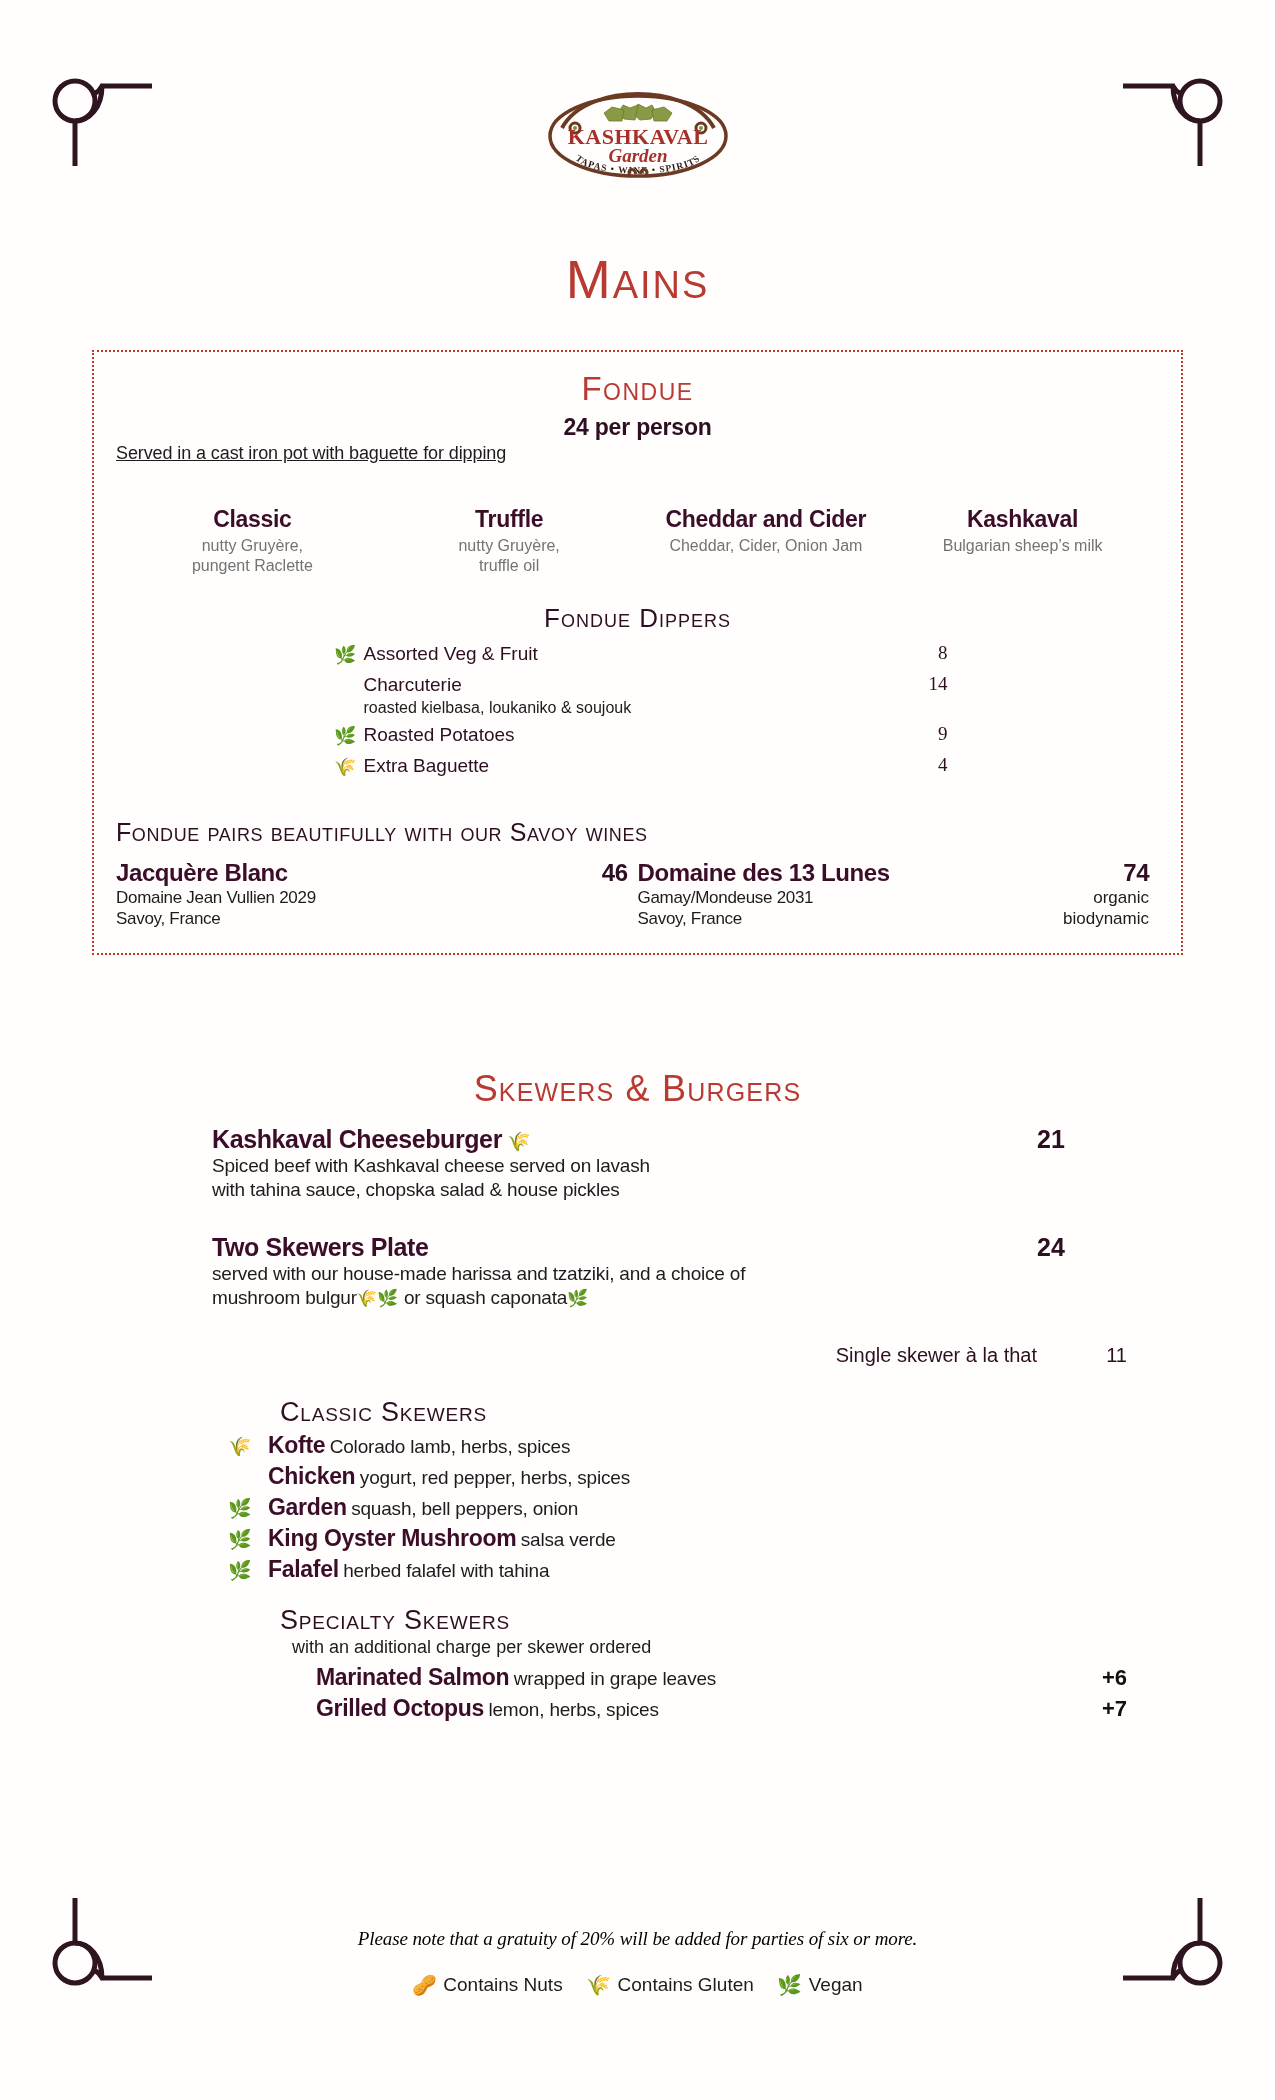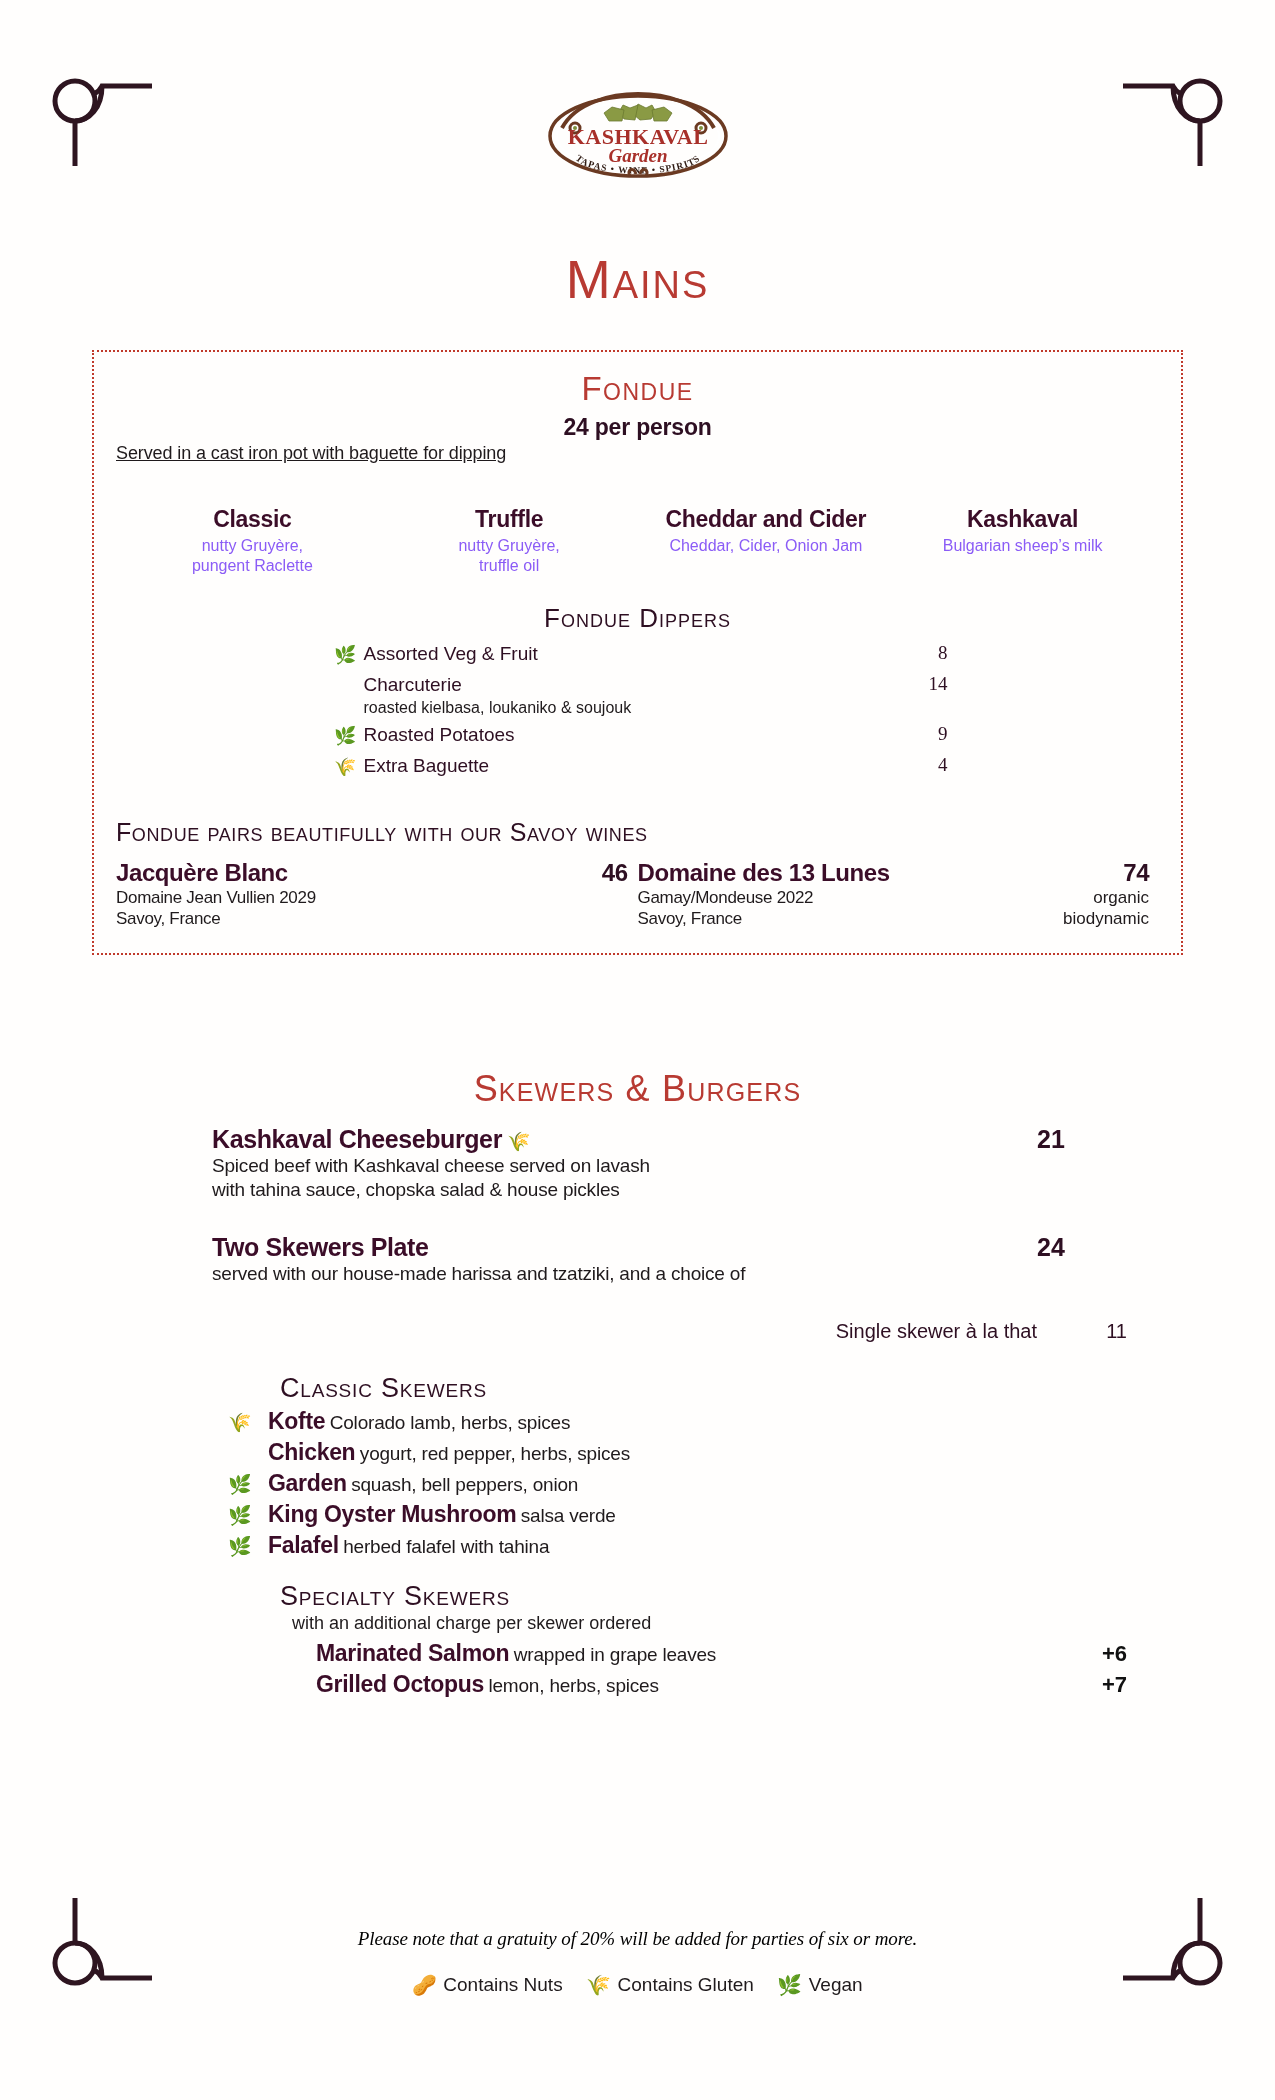--- a/index.html
+++ b/index.html
@@ -63,21 +63,21 @@
   }
 
   .flavors {
     display: flex; margin-top: 42px; padding: 0 8px;
   }
   .flavor { flex: 1; text-align: center; }
   .flavor-name {
     font-size: 23px; font-weight: bold; color: #3b0d28; letter-spacing: -0.3px;
   }
   .flavor-desc {
-    font-size: 16px; color: #8b5cf6; line-height: 1.28; margin-top: 3px;
+    font-size: 16px; color: #737373; line-height: 1.28; margin-top: 3px;
   }
 
   .dippers-title {
     text-align: center; margin-top: 26px;
     font-size: 26px; font-variant: small-caps; color: #2e0f22;
     font-weight: 300; letter-spacing: 1px;
   }
   .dippers {
     margin: 8px auto 0 auto; width: 620px;
   }
@@ -343,21 +343,21 @@
       </div>
       <div class="wine-right">
         <div class="wine-price">46</div>
         <div class="wine-tag"></div>
         <div class="wine-tag"></div>
       </div>
     </div>
     <div class="wine">
       <div class="wine-main">
         <div class="wine-name">Domaine des 13 Lunes</div>
-        <div class="wine-l1">Gamay/Mondeuse 2022</div>
+        <div class="wine-l1">Gamay/Mondeuse 2031</div>
         <div class="wine-l2">Savoy, France</div>
       </div>
       <div class="wine-right">
         <div class="wine-price">74</div>
         <div class="wine-tag">organic</div>
         <div class="wine-tag">biodynamic</div>
       </div>
     </div>
   </div>
 </div>
@@ -378,20 +378,23 @@
   </div>
 
   <div class="big-item" style="margin-top:30px">
     <div class="big-row">
       <div class="big-name">
         <span>Two Skewers Plate</span>
       </div>
       <div class="big-price">24</div>
     </div>
     <div class="big-desc">served with our house-made harissa and tzatziki, and a choice of</div>
+    <div class="big-desc">
+      <span>mushroom bulgur</span><span class="icon">🌾🌿</span><span> or squash caponata</span><span class="icon">🌿</span>
+    </div>
   </div>
 
   <div class="alacarte">
     <div class="alacarte-label">Single skewer à la that</div>
     <div class="alacarte-price">11</div>
   </div>
 
   <div class="sub-head" style="margin-left:68px">Classic Skewers</div>
   <div class="skewer-list">
     <div class="skewer-row">

